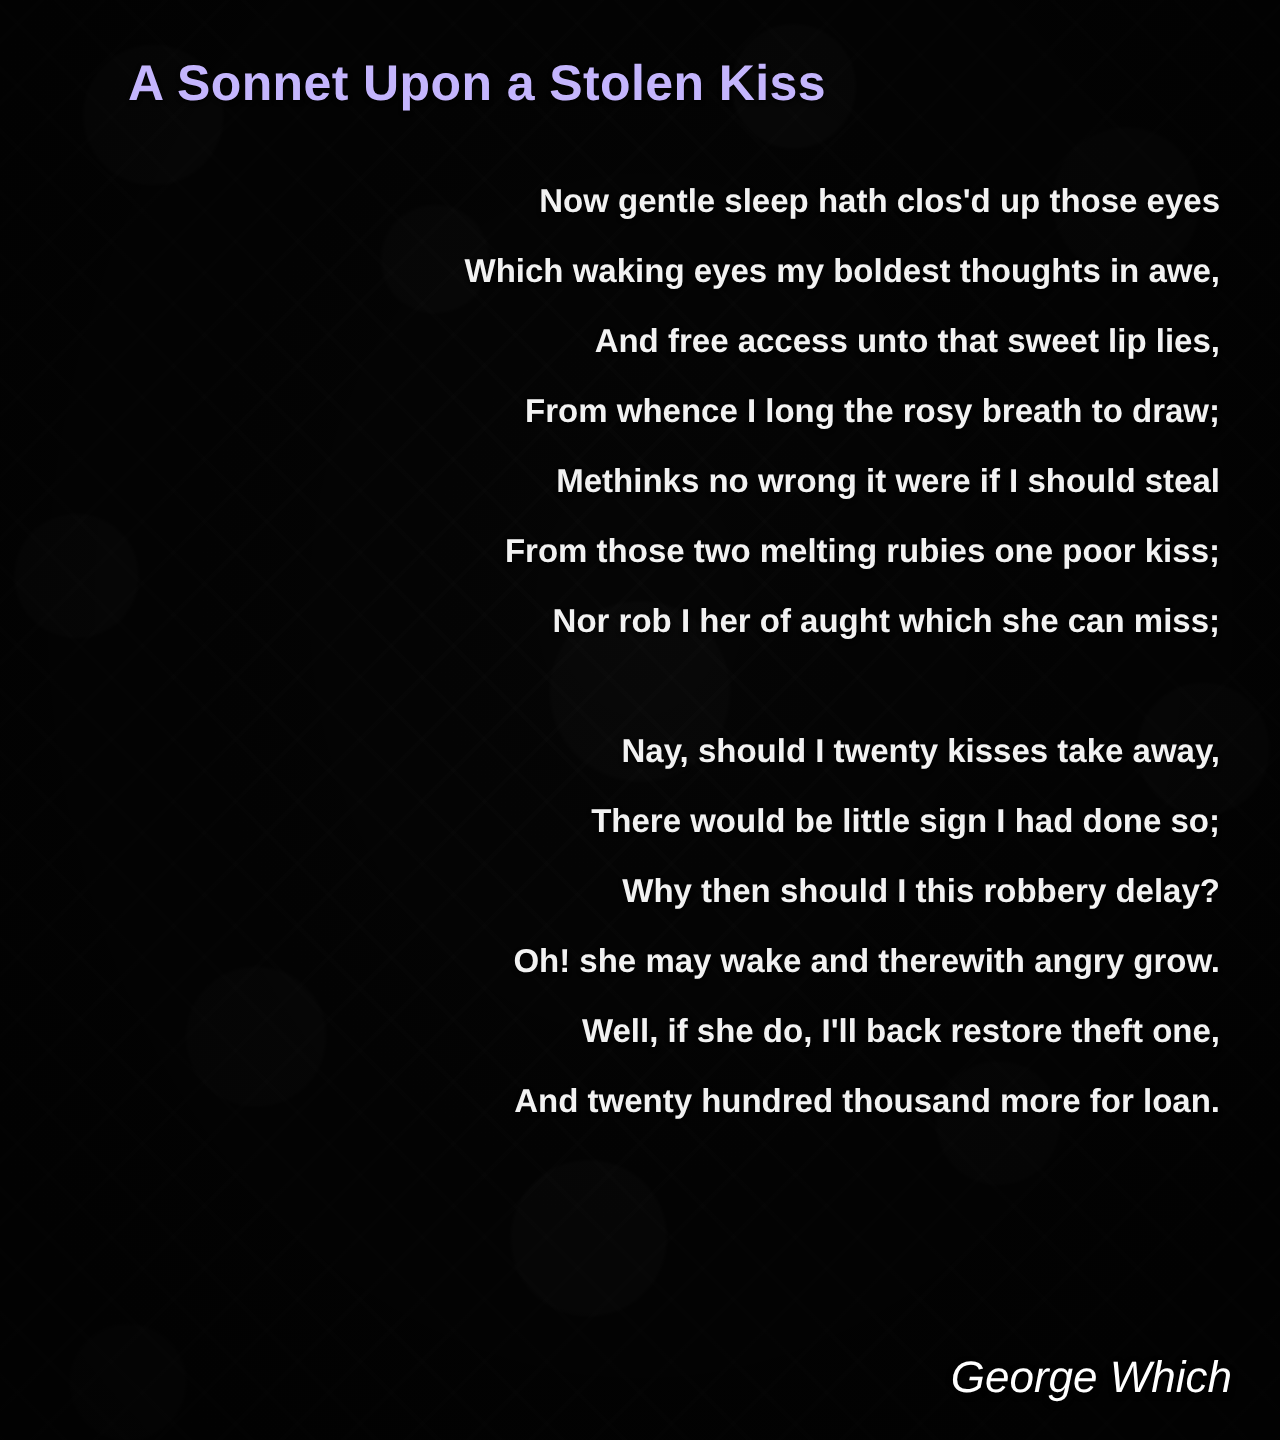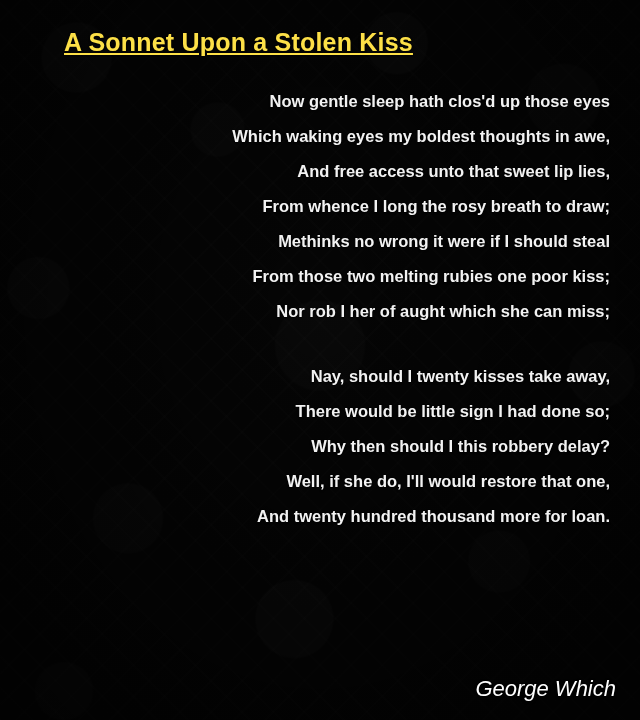--- a/index.html
+++ b/index.html
@@ -47,26 +47,25 @@
       radial-gradient(ellipse at 50% 42%, rgba(0,0,0,0.55) 0%, rgba(0,0,0,0.75) 55%, rgba(0,0,0,0.85) 100%);
   }
   #content {
     position: absolute;
     inset: 0;
   }
   #poem-title {
     position: absolute;
     left: 64px;
     top: 28px;
-    color: #fde047;
+    color: #c4b5fd;
     font-size: 25px;
     font-weight: bold;
     letter-spacing: 0.2px;
     text-shadow: 0 1px 2px rgba(0,0,0,0.9);
-    text-decoration: underline;
   }
   #poem-body {
     position: absolute;
     left: 67px;
     top: 84px;
     right: 30px;
   }
   .stanza {
     margin: 0 0 30px 0;
   }
@@ -110,21 +109,22 @@
         <div class="poem-line">From whence I long the rosy breath to draw;</div>
         <div class="poem-line">Methinks no wrong it were if I should steal</div>
         <div class="poem-line">From those two melting rubies one poor kiss;</div>
         <div class="poem-line">Nor rob I her of aught which she can miss;</div>
       </div>
 
       <div class="stanza">
         <div class="poem-line">Nay, should I twenty kisses take away,</div>
         <div class="poem-line">There would be little sign I had done so;</div>
         <div class="poem-line">Why then should I this robbery delay?</div>
-        <div class="poem-line">Well, if she do, I'll would restore that one,</div>
+        <div class="poem-line">Oh! she may wake and therewith angry grow.</div>
+        <div class="poem-line">Well, if she do, I'll back restore theft one,</div>
         <div class="poem-line">And twenty hundred thousand more for loan.</div>
       </div>
 
     </div>
 
     <div id="poem-author">George Which</div>
 
   </div>
 </div>
 

